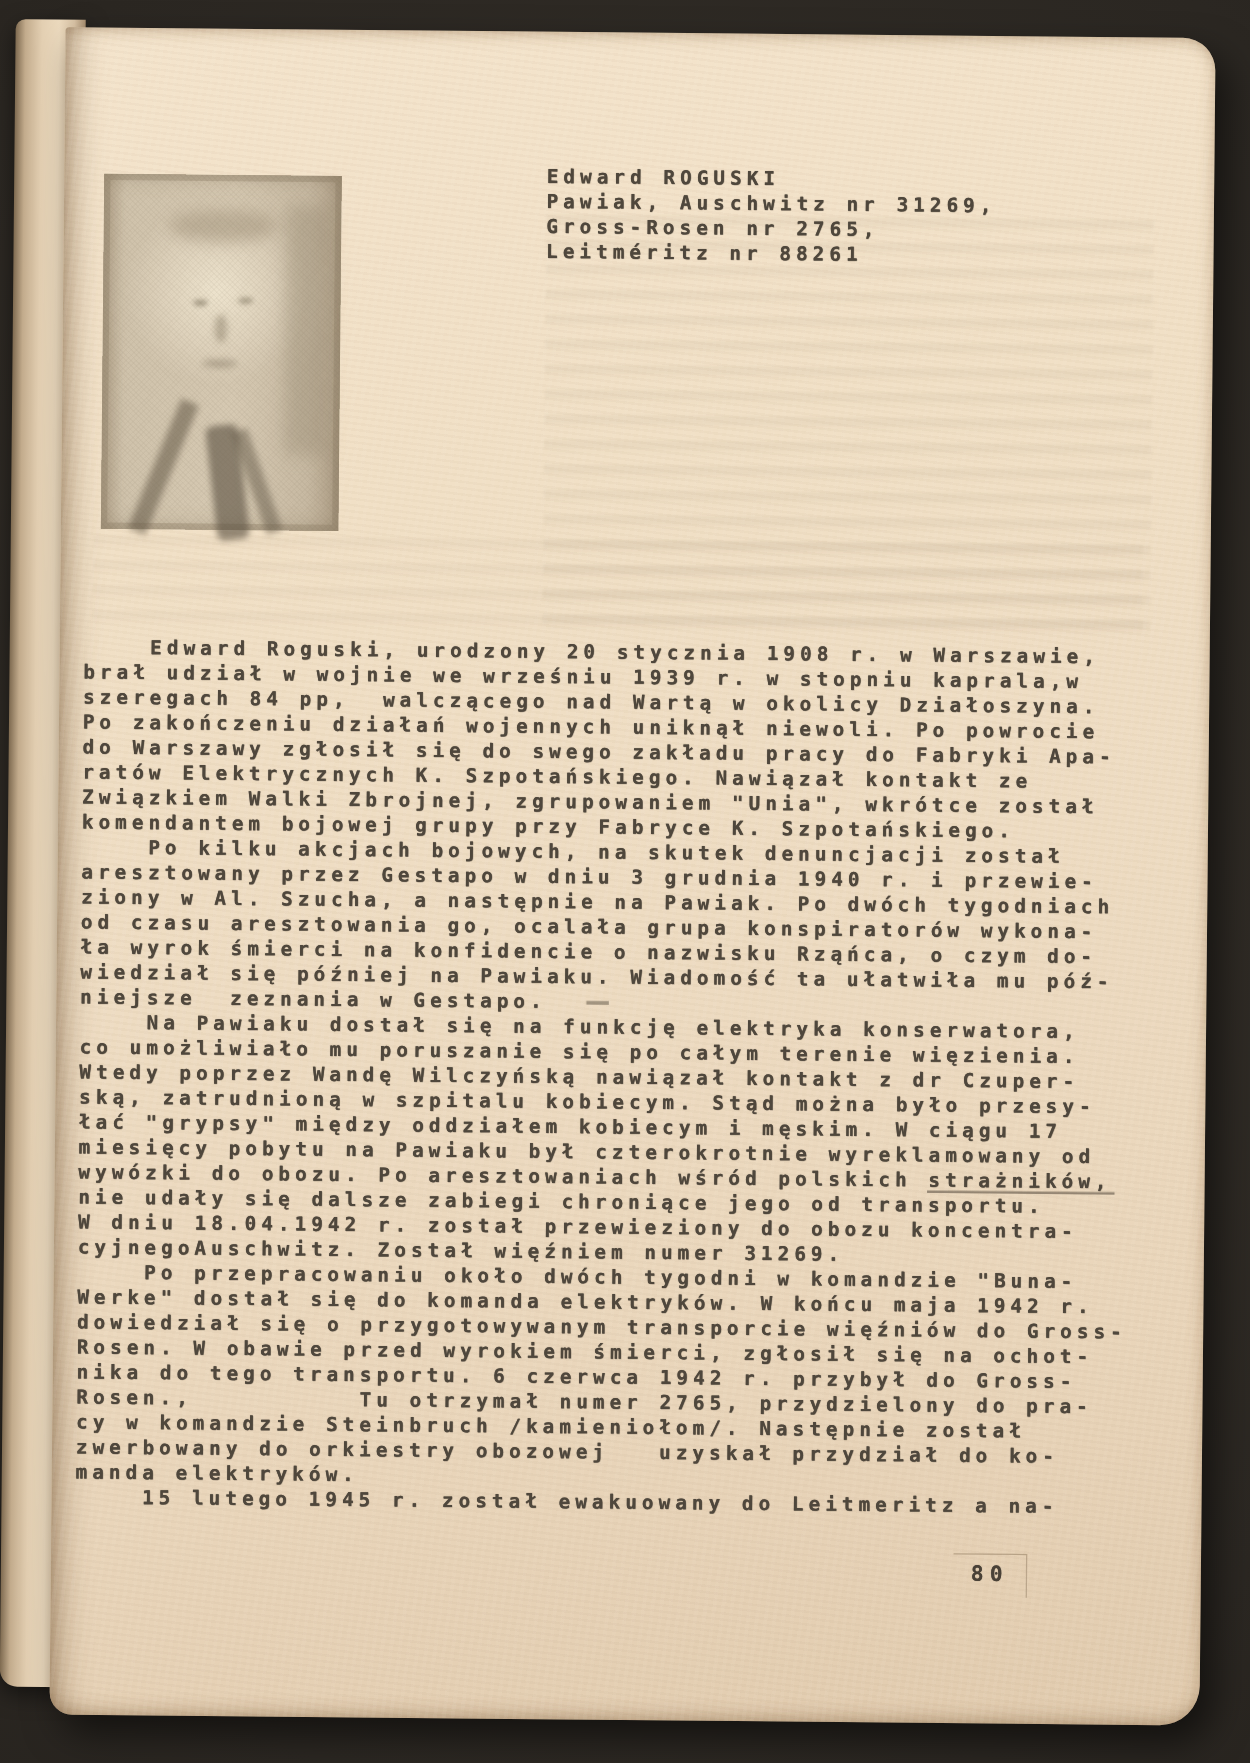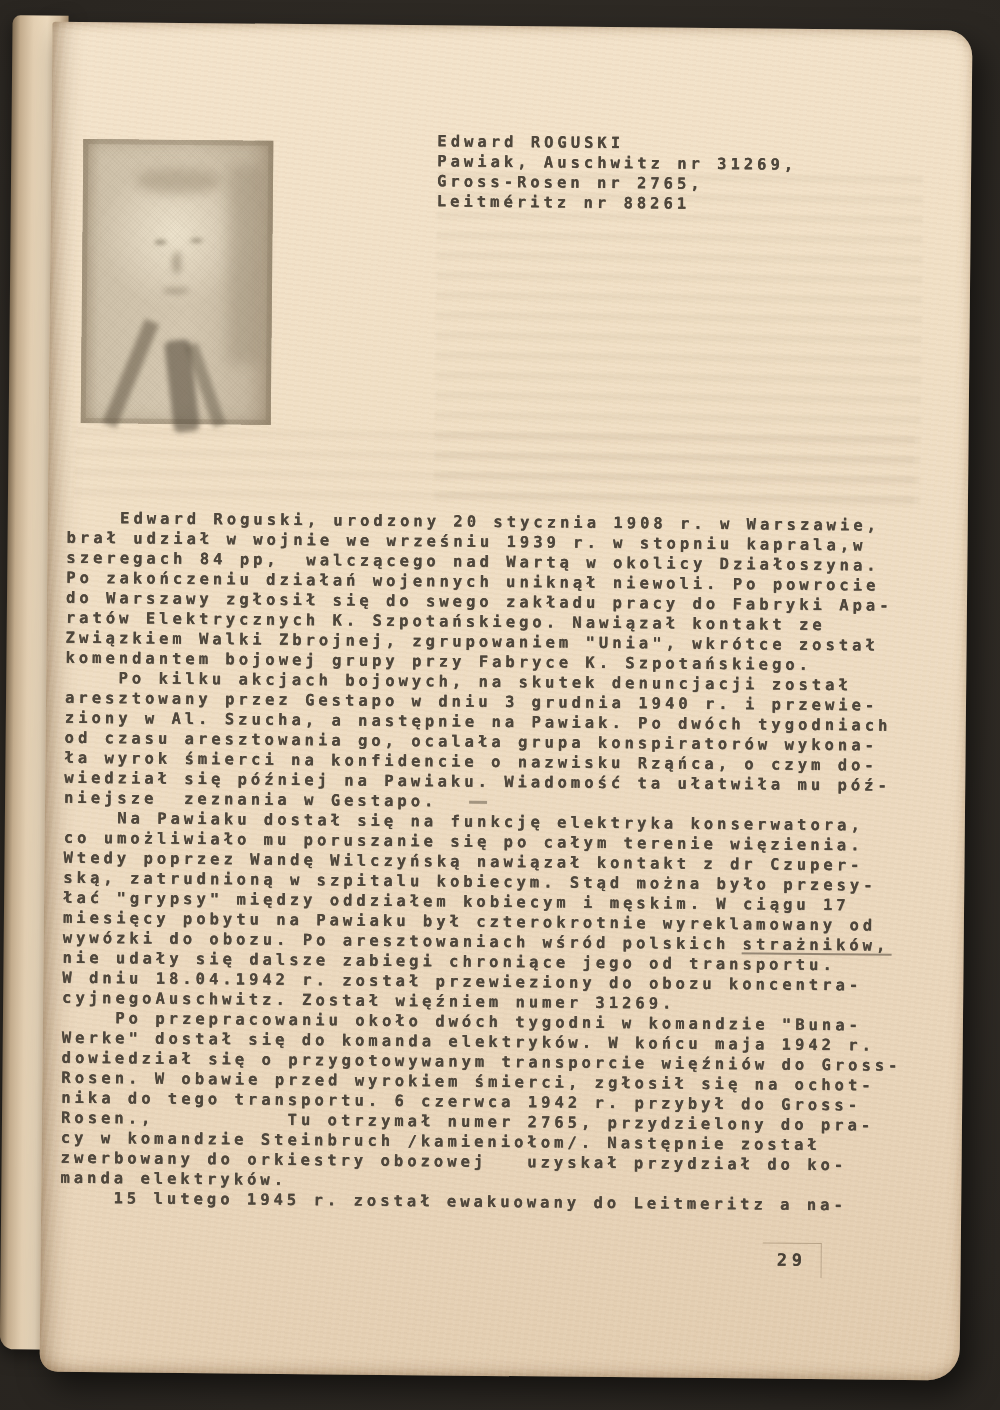--- a/index.html
+++ b/index.html
@@ -170,16 +170,16 @@
       <div class="t-line">cy w komandzie Steinbruch /kamieniołom/. Następnie został</div>
       <div class="t-line">zwerbowany do orkiestry obozowej   uzyskał przydział do ko-</div>
       <div class="t-line">manda elektryków.</div>
       <div class="t-line">    15 lutego 1945 r. został ewakuowany do Leitmeritz a na-</div>
     </div>
 
   <div class="artifact artifact-dash"></div>
   <div class="artifact artifact-underline"></div>
 
   <div class="pagenum-box">
-    <span class="pagenum">29</span>
+    <span class="pagenum">80</span>
   </div>
 
 </div>
 
 </body></html>

